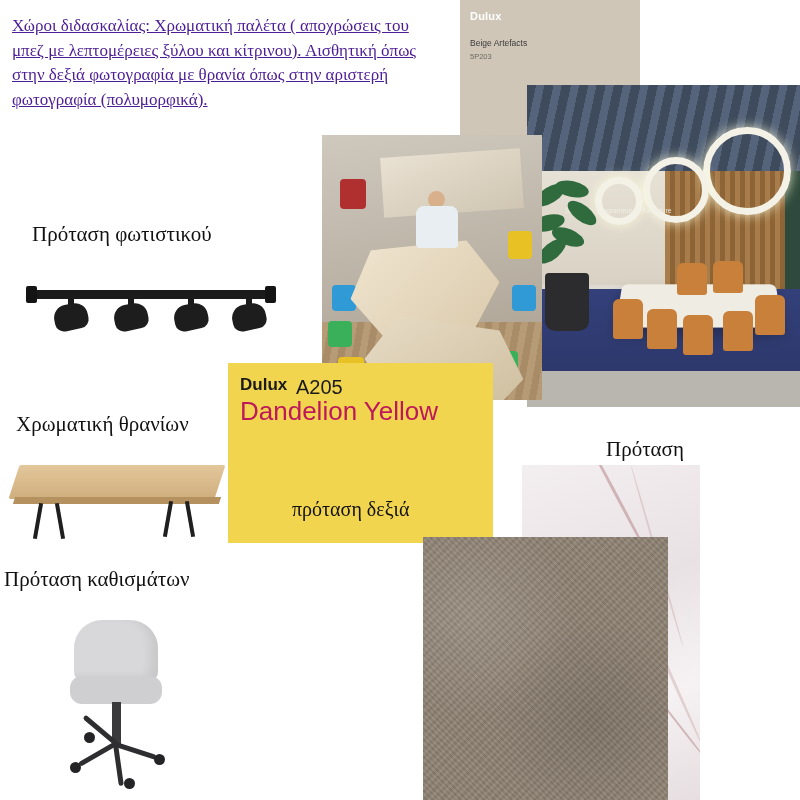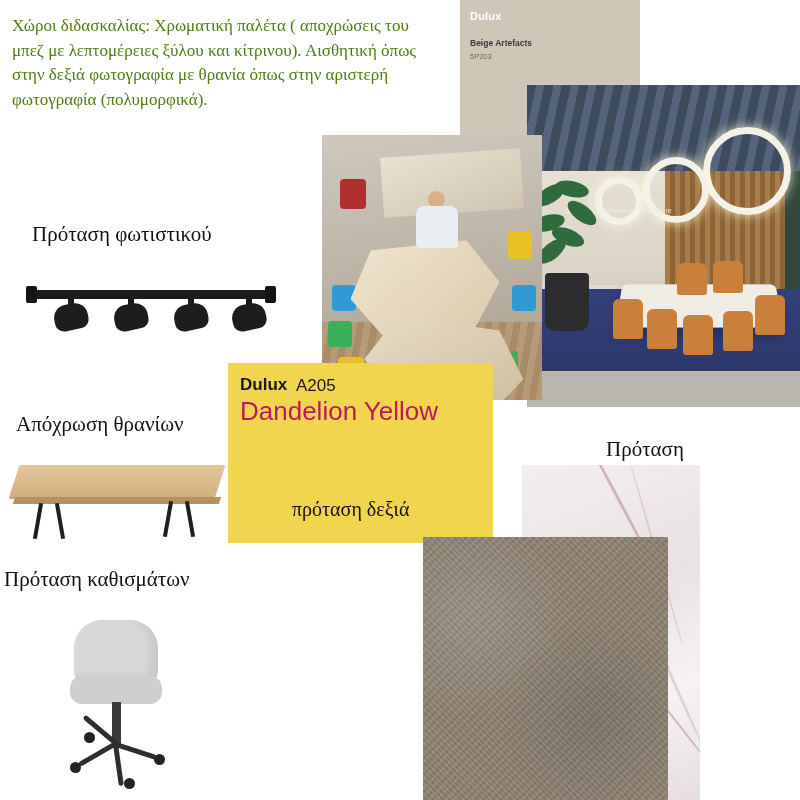--- a/index.html
+++ b/index.html
@@ -18,22 +18,23 @@
     width: 800px;
     height: 800px;
     background: #ffffff;
     overflow: hidden;
   }
   .abs { position: absolute; }
 
   
   .note {
     font-family: "Liberation Serif", serif;
-    color: #4d7c0f;
+    color: #4c1d95;
     line-height: 1.45;
+    text-decoration: underline;
   }
   #intro-note {
     left: 12px; top: 14px; width: 420px;
     font-size: 17px;
   }
   .label {
     font-family: "Liberation Serif", serif;
     color: #111111;
     font-size: 21px;
     white-space: nowrap;
@@ -51,21 +52,21 @@
   }
   #beige-card .dulux-logo {
     position: absolute; left: 10px; top: 10px;
     font-family: "Liberation Sans", sans-serif;
     font-weight: bold; font-size: 11px; color: #ffffff;
     letter-spacing: .2px;
   }
   #beige-card .sw-name {
     position: absolute; left: 10px; top: 38px;
     font-family: "Liberation Sans", sans-serif;
-    font-size: 8.5px; color: #3b3b3b; font-weight: bold;
+    font-size: 8.5px; color: #3b3b3b;
   }
   #beige-card .sw-code {
     position: absolute; left: 10px; top: 52px;
     font-family: "Liberation Sans", sans-serif;
     font-size: 7.5px; color: #6f6a62;
   }
 
   
   #photo-classroom {
     left: 322px; top: 135px; width: 220px; height: 265px;
@@ -183,21 +184,21 @@
     background: #f2d54e;
   }
   #yellow-card .dulux-logo {
     position: absolute; left: 12px; top: 12px;
     font-family: "Liberation Sans", sans-serif;
     font-weight: bold; font-size: 17px; color: #1a1a1a;
   }
   #yellow-card .code {
     position: absolute; left: 68px; top: 13px;
     font-family: "Liberation Sans", sans-serif;
-    font-size: 17px; color: #1a1a1a;
+    font-size: 20px; color: #1a1a1a;
   }
   #yellow-card .name {
     position: absolute; left: 12px; top: 33px;
     font-family: "Liberation Sans", sans-serif;
     font-size: 26px; color: #be185d;
   }
 
   
   #light-fixture { left: 26px; top: 268px; width: 250px; height: 80px; }
   #light-fixture .bar {
@@ -363,21 +364,21 @@
     <div class="spot" style="left:148px;">
         <div class="neck"></div>
         <div class="head"></div>
       </div>
     <div class="spot" style="left:206px;">
         <div class="neck"></div>
         <div class="head"></div>
       </div>
   </div>
 
-  <div class="abs label z5" id="label-desk">Απόχρωση θρανίων</div>
+  <div class="abs label z5" id="label-desk">Χρωματική θρανίων</div>
   <div class="abs z4" id="desk">
     <div class="top"></div>
     <div class="edge"></div>
     <div class="leg" style="left:22px;  top:48px; transform:rotate(10deg);"></div>
     <div class="leg" style="left:44px;  top:48px; transform:rotate(-10deg);"></div>
     <div class="leg" style="left:152px; top:46px; transform:rotate(10deg);"></div>
     <div class="leg" style="left:174px; top:46px; transform:rotate(-10deg);"></div>
   </div>
 
   <div class="abs label z5" id="label-seat">Πρόταση καθισμάτων</div>

